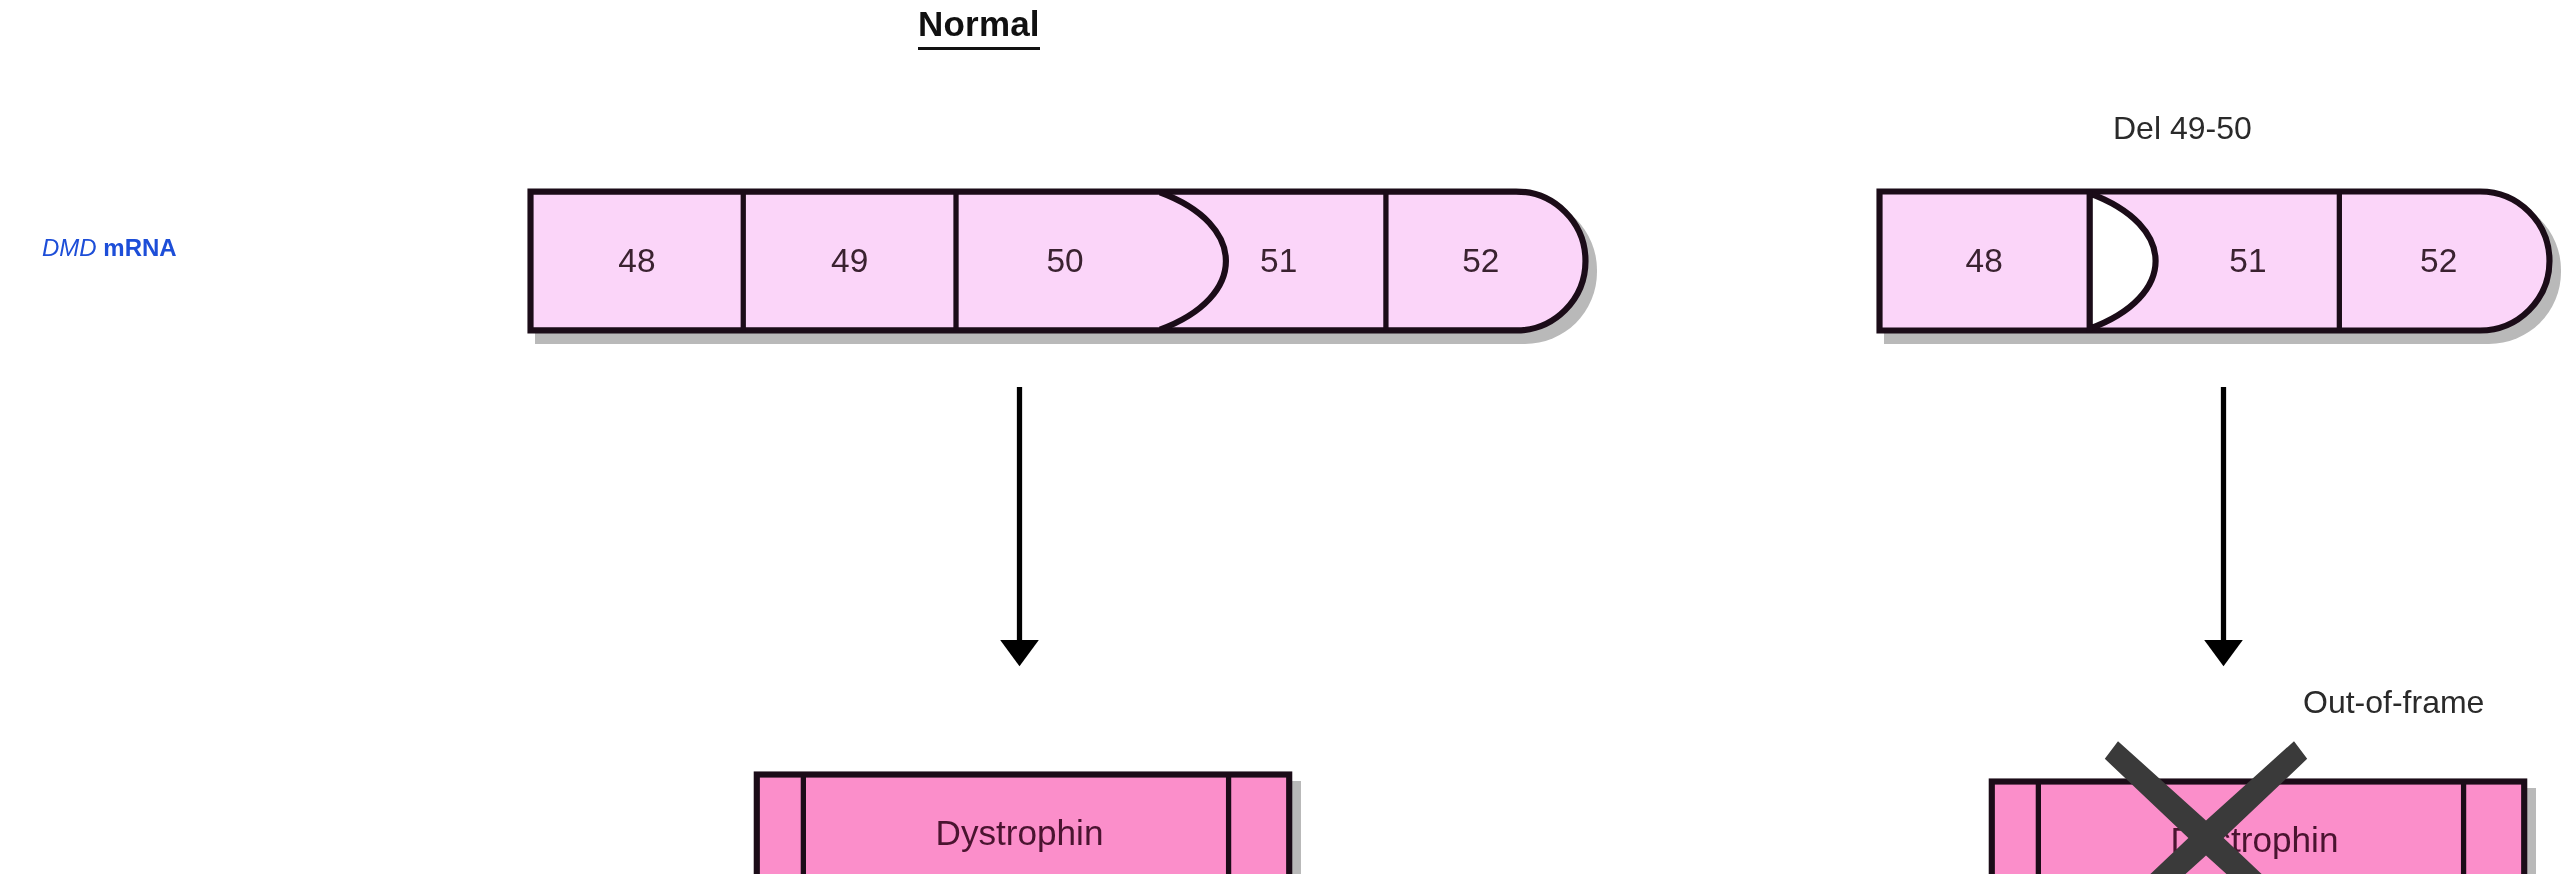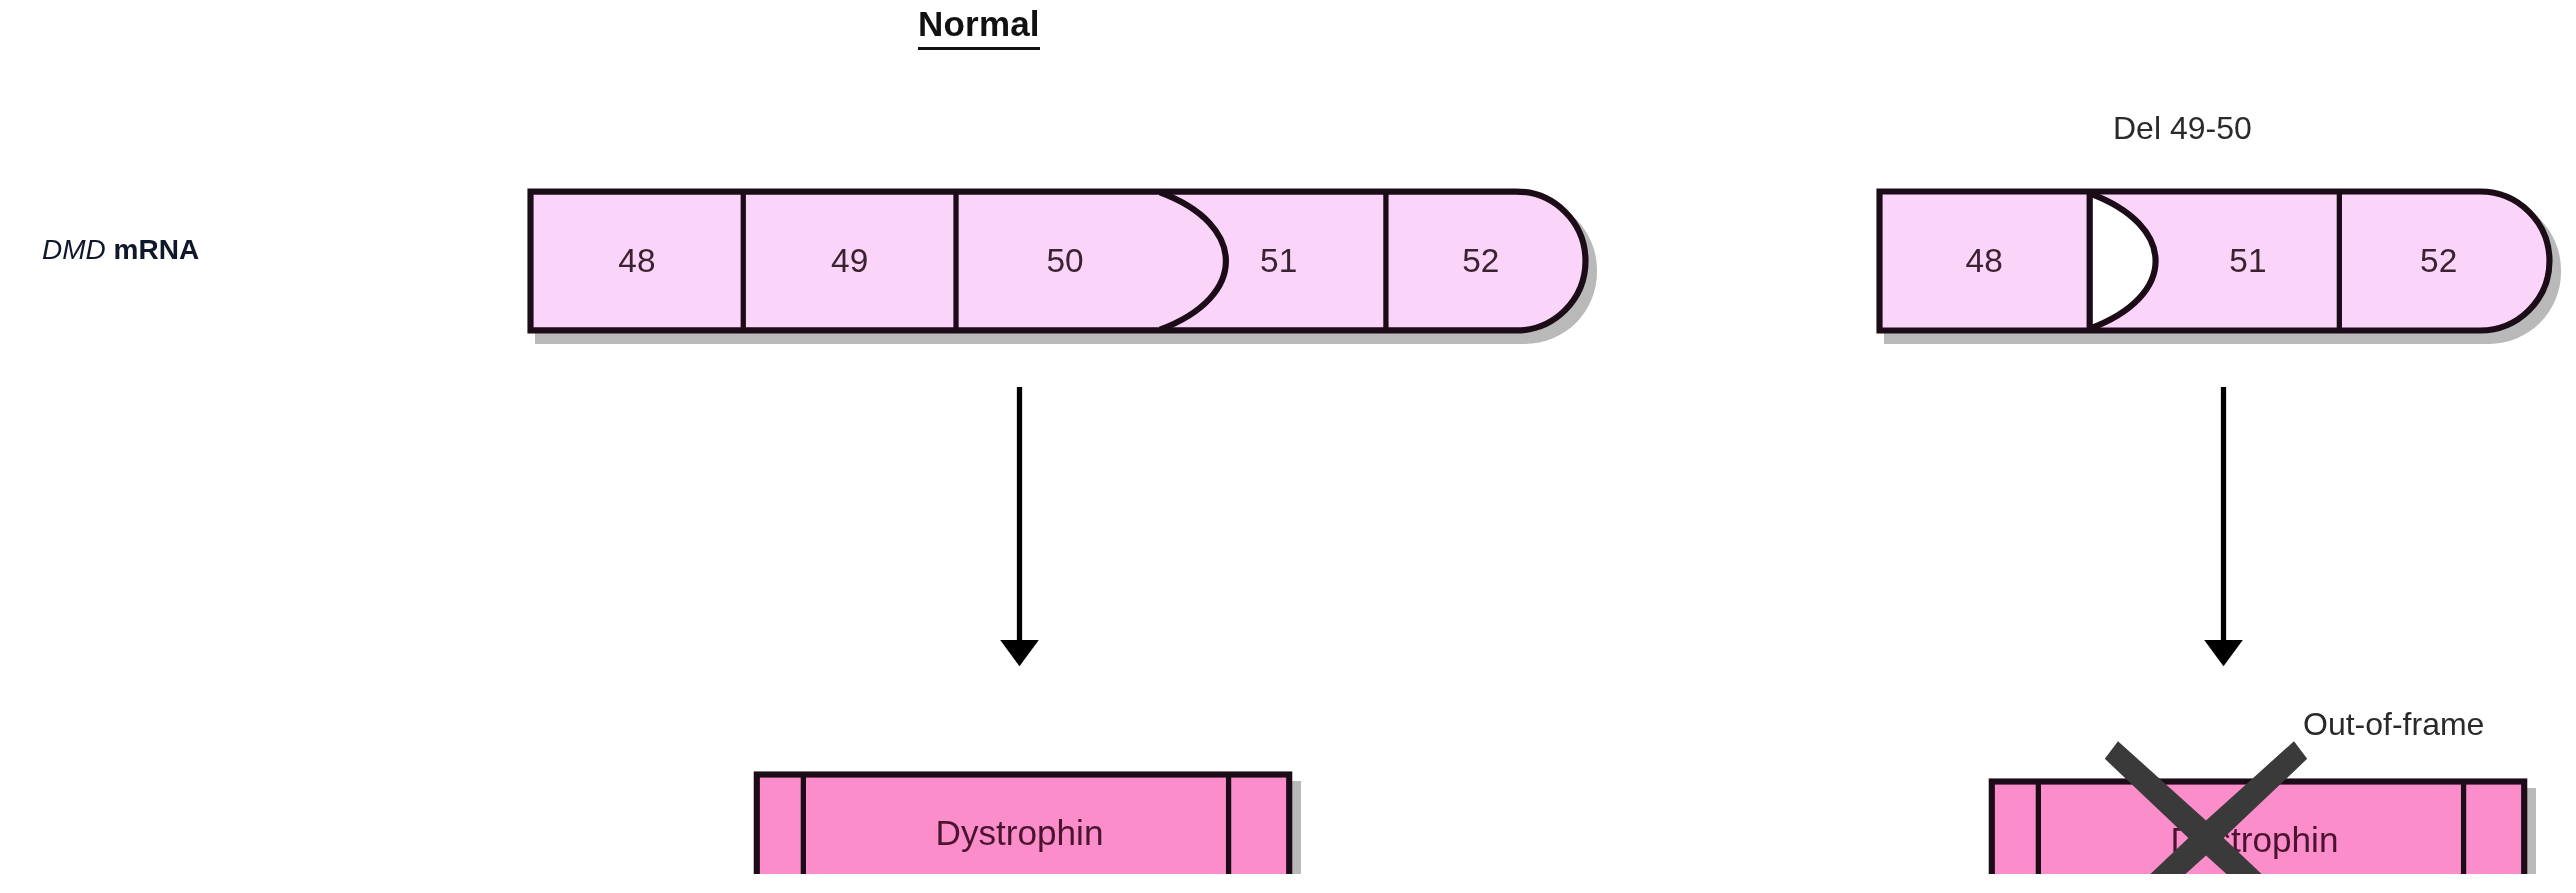--- a/index.html
+++ b/index.html
@@ -24,22 +24,22 @@
     color:#111111;
     text-align:center;
     letter-spacing:0.2px;
     white-space:nowrap;
     padding-bottom:3.5px;
     border-bottom:3.5px solid #111111;
   }
 
   
   .row-label{
-    font-size:28px;
-    color:#0f172a;
+    font-size:24px;
+    color:#1d4ed8;
     white-space:nowrap;
     line-height:1;
   }
   .row-label.bold{font-weight:700;}
   .row-label .ital{font-style:italic;font-weight:400;}
 
   
   .annot{
     font-size:32px;
     color:#2a2a2a;
@@ -135,21 +135,21 @@
   <svg class="arrow-svg" style="left:993px; top:387px;" width="53" height="281" viewBox="0 0 60 320">
     <line x1="30" y1="0" x2="30" y2="296" stroke="#000000" stroke-width="6"></line>
     <path d="M8,288 L52,288 L30,318 Z" fill="#000000"></path>
   </svg>
 
   <svg class="arrow-svg" style="left:2197px; top:387px;" width="53" height="281" viewBox="0 0 60 320">
     <line x1="30" y1="0" x2="30" y2="296" stroke="#000000" stroke-width="6"></line>
     <path d="M8,288 L52,288 L30,318 Z" fill="#000000"></path>
   </svg>
 
-  <div class="abs annot" style="left:2303px; top:708px;">Out-of-frame</div>
+  <div class="abs annot" style="left:2303px; top:686px;">Out-of-frame</div>
 
   <div class="prot-wrap" style="left:753px; top:771px; width:540px; height:123px;">
     <div class="prot-shadow"></div>
     <svg class="prot-svg" width="540" height="123" viewBox="0 0 614 140">
       <rect x="4" y="4" width="606" height="132" fill="#FB8ECA" stroke="#1B0C18" stroke-width="7"></rect>
       <line x1="57" y1="4" x2="57" y2="136" stroke="#1B0C18" stroke-width="6"></line>
       <line x1="541" y1="4" x2="541" y2="136" stroke="#1B0C18" stroke-width="6"></line>
       <text class="prot-text" x="303" y="84" text-anchor="middle">Dystrophin</text>
     </svg>
   </div>

